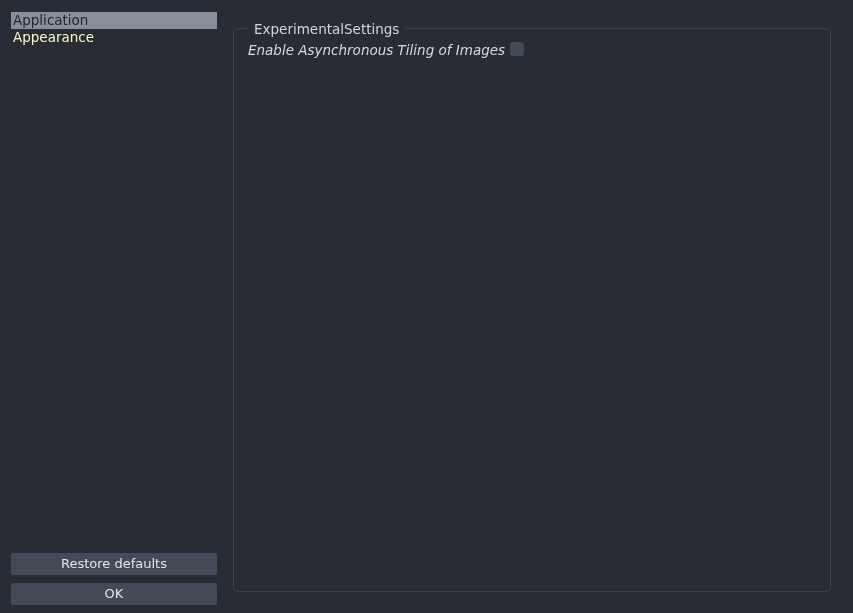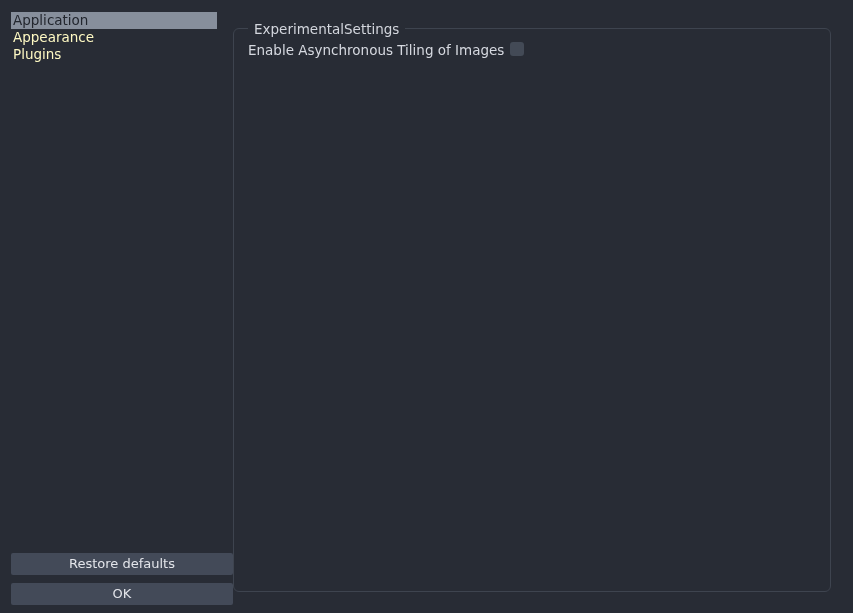--- a/index.html
+++ b/index.html
@@ -47,21 +47,21 @@
   
   #button-stack {
     position: absolute;
     left: 11px;
     width: 206px;
     bottom: 8px;
   }
   .dlg-button {
     display: block;
     box-sizing: border-box;
-    width: 222px;
+    width: 206px;
     height: 22px;
     margin-top: 8px;
     border: none;
     border-radius: 2px;
     background: #434a58;
     color: #e3e5ea;
     font-family: "DejaVu Sans", sans-serif;
     font-size: 13px;
     line-height: 22px;
     text-align: center;
@@ -98,20 +98,21 @@
   
   #settings-rows {
     position: absolute;
     left: 248px;
     top: 41px;
     width: 570px;
   }
   .setting-row {
     position: relative;
     height: 26px;
+    font-style: italic;
   }
   .setting-label {
     position: absolute;
     left: 0;
     top: 0;
     height: 18px;
     line-height: 18px;
     font-size: 13.5px;
     color: #d6d9e0;
     white-space: nowrap;
@@ -133,23 +134,20 @@
 
 <div id="dialog">
 
   <div id="category-list">
     <div class="cat-item selected">
       <span>Application</span>
     </div>
     <div class="cat-item">
       <span>Appearance</span>
     </div>
-    <div class="cat-item">
-      <span>Plugins</span>
-    </div>
   </div>
 
   <div id="button-stack">
     <button class="dlg-button">Restore defaults</button>
     <button class="dlg-button">OK</button>
   </div>
 
   <div id="group-box"></div>
   <div id="group-title">ExperimentalSettings</div>
 

